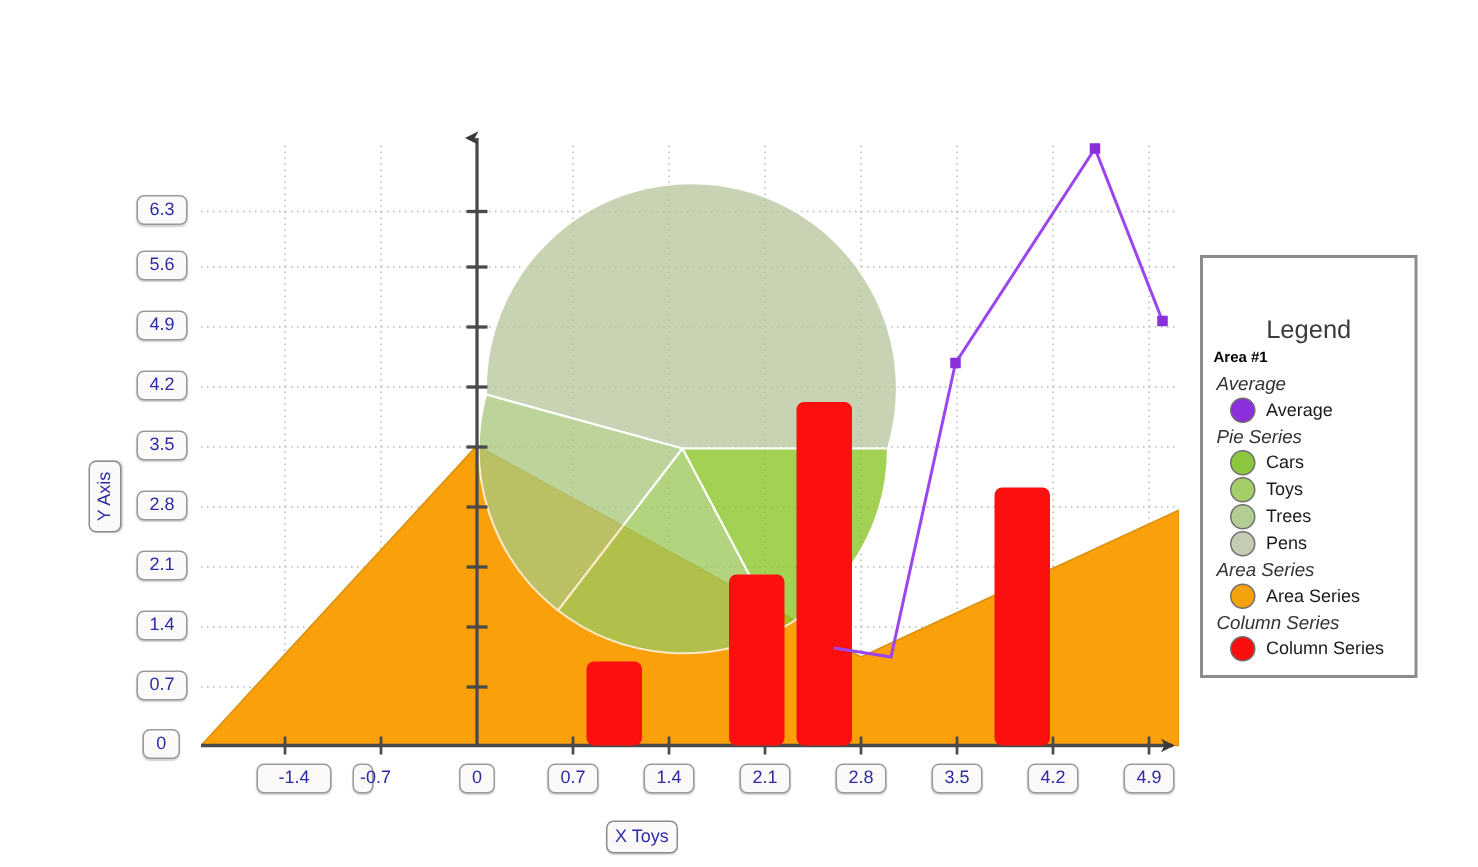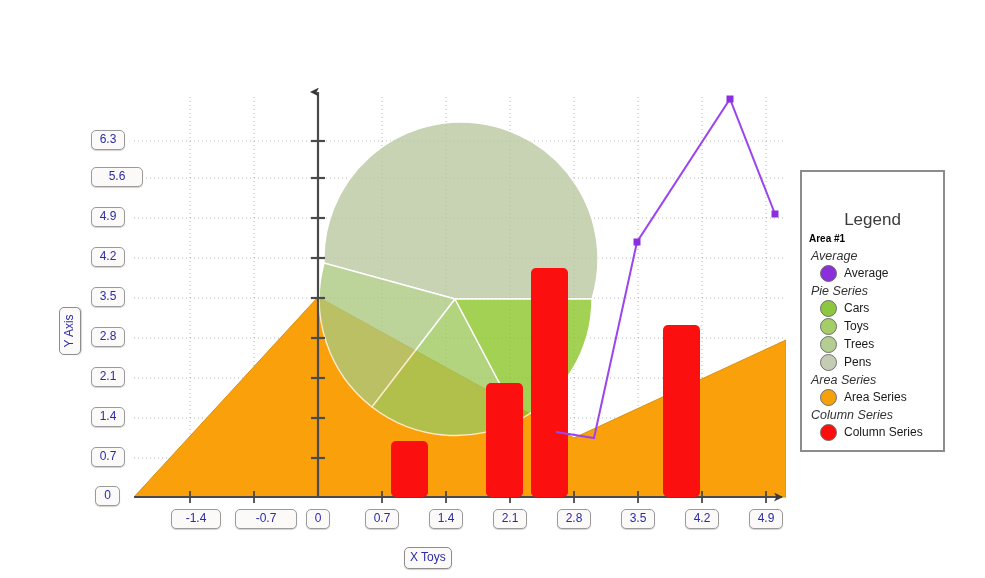--- a/index.html
+++ b/index.html
@@ -213,25 +213,25 @@
   </svg>
 
   <div class="tickbox" style="left:95px;  top:486px; width:25px;">0</div>
   <div class="tickbox" style="left:91px;  top:447px; width:34px;">0.7</div>
   <div class="tickbox" style="left:91px;  top:407px; width:34px;">1.4</div>
   <div class="tickbox" style="left:91px;  top:367px; width:34px;">2.1</div>
   <div class="tickbox" style="left:91px;  top:327px; width:34px;">2.8</div>
   <div class="tickbox" style="left:91px;  top:287px; width:34px;">3.5</div>
   <div class="tickbox" style="left:91px;  top:247px; width:34px;">4.2</div>
   <div class="tickbox" style="left:91px;  top:207px; width:34px;">4.9</div>
-  <div class="tickbox" style="left:91px;  top:167px; width:52px;">5.6</div>
+  <div class="tickbox" style="left:91px;  top:167px; width:34px;">5.6</div>
   <div class="tickbox" style="left:91px;  top:130px; width:34px;">6.3</div>
 
   <div class="tickbox" style="left:171px; top:509px; width:50px;">-1.4</div>
-  <div class="tickbox" style="left:235px; top:509px; width:62px;">-0.7</div>
+  <div class="tickbox" style="left:235px; top:509px; width:14px;">-0.7</div>
   <div class="tickbox" style="left:306px; top:509px; width:24px;">0</div>
   <div class="tickbox" style="left:365px; top:509px; width:34px;">0.7</div>
   <div class="tickbox" style="left:429px; top:509px; width:34px;">1.4</div>
   <div class="tickbox" style="left:493px; top:509px; width:34px;">2.1</div>
   <div class="tickbox" style="left:557px; top:509px; width:34px;">2.8</div>
   <div class="tickbox" style="left:621px; top:509px; width:34px;">3.5</div>
   <div class="tickbox" style="left:685px; top:509px; width:34px;">4.2</div>
   <div class="tickbox" style="left:749px; top:509px; width:34px;">4.9</div>
 
   <div class="axistitle" style="left:404px; top:547px;">X Toys</div>

